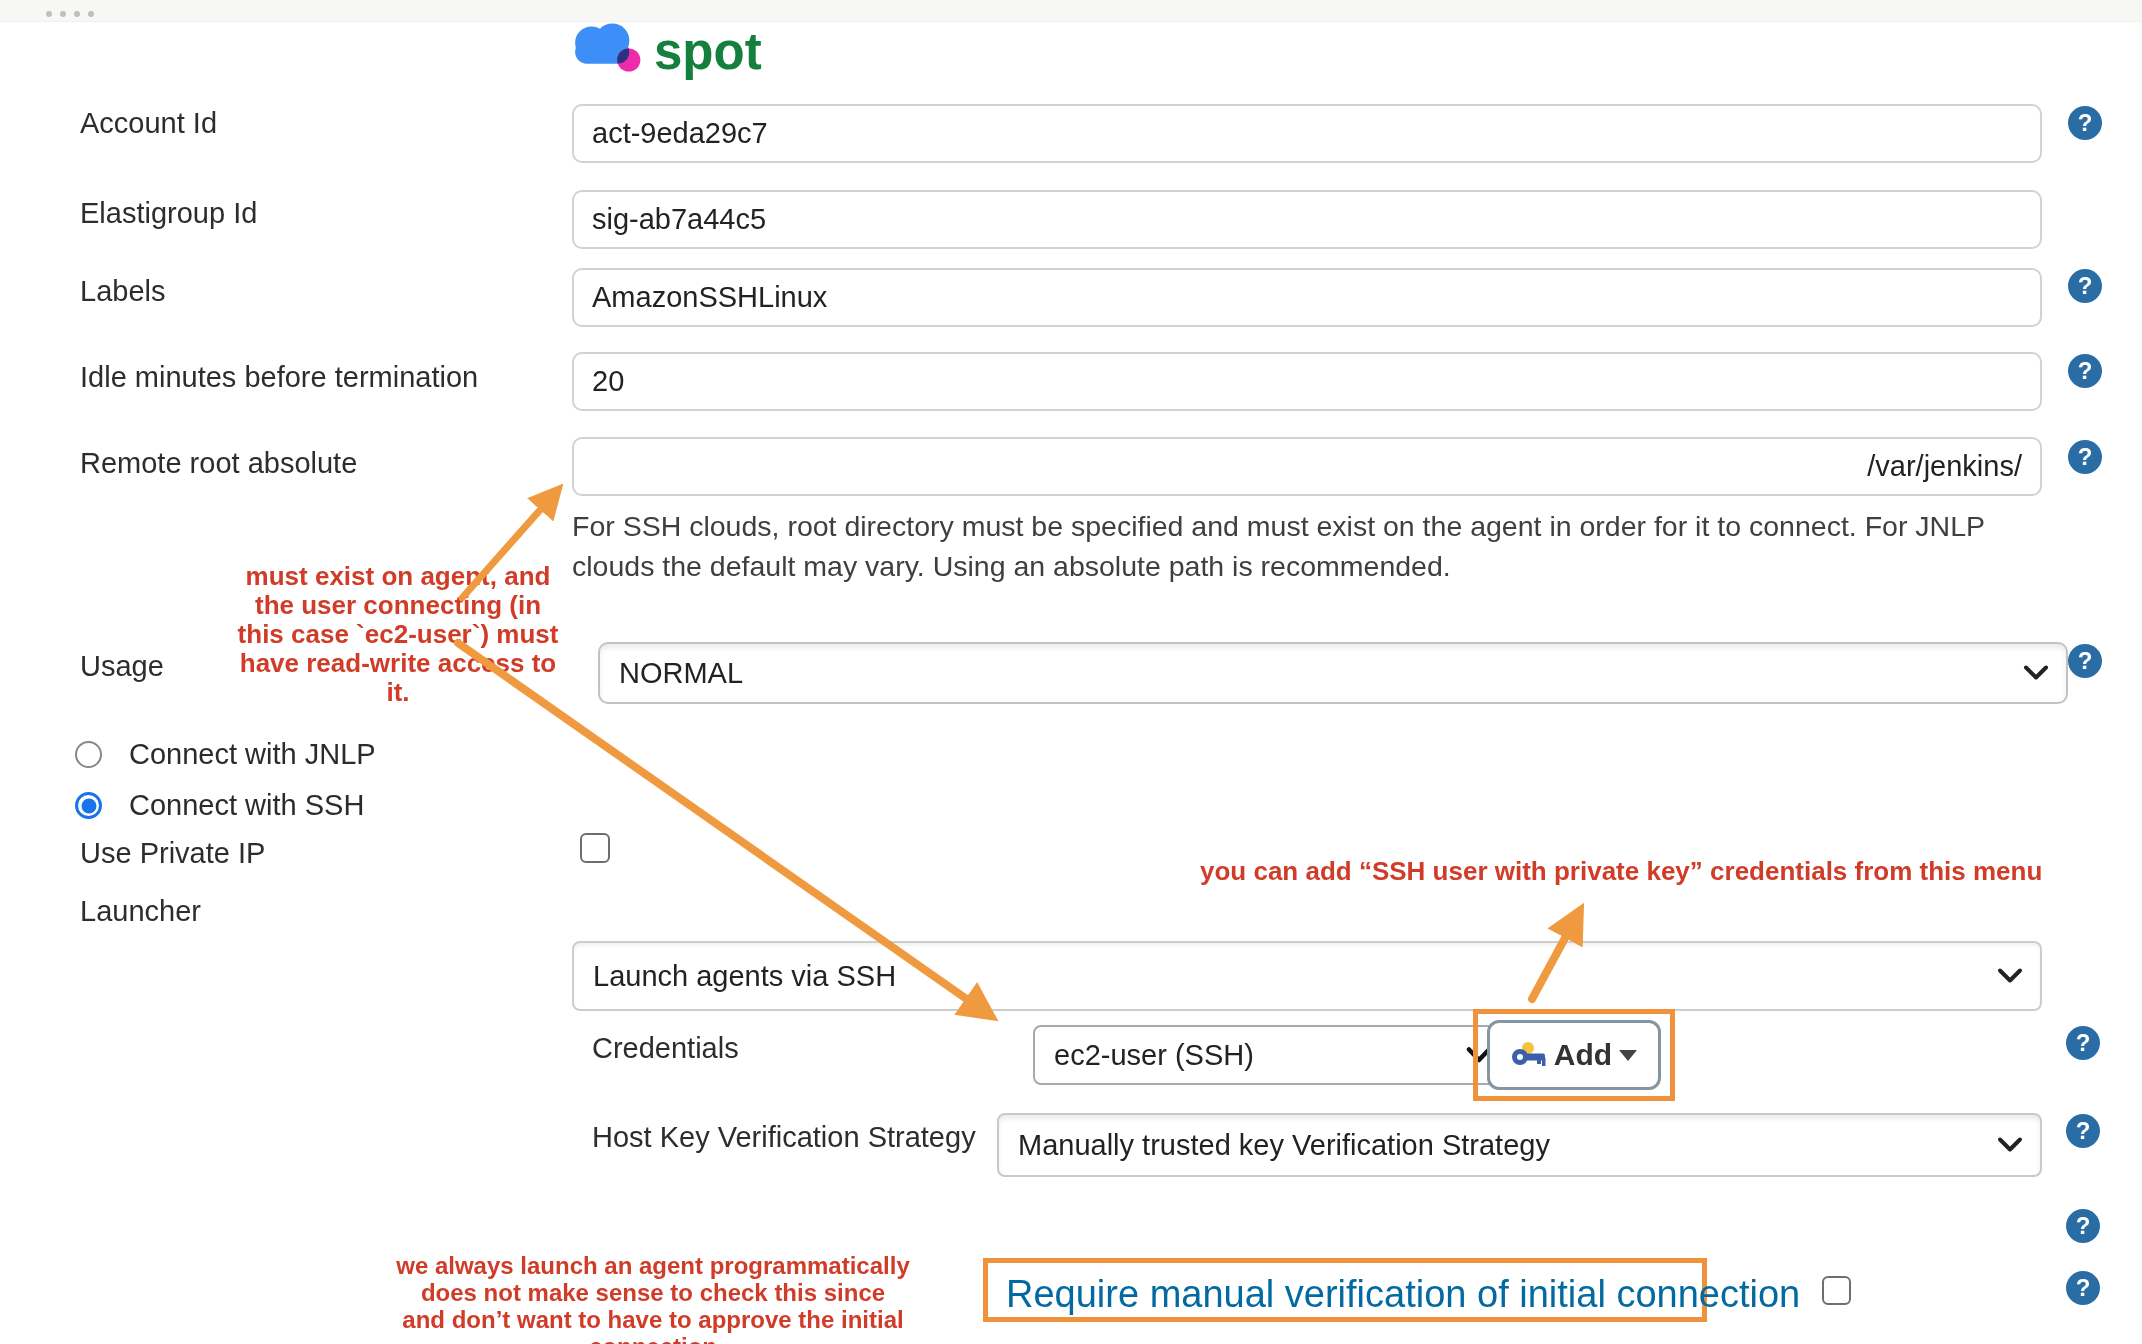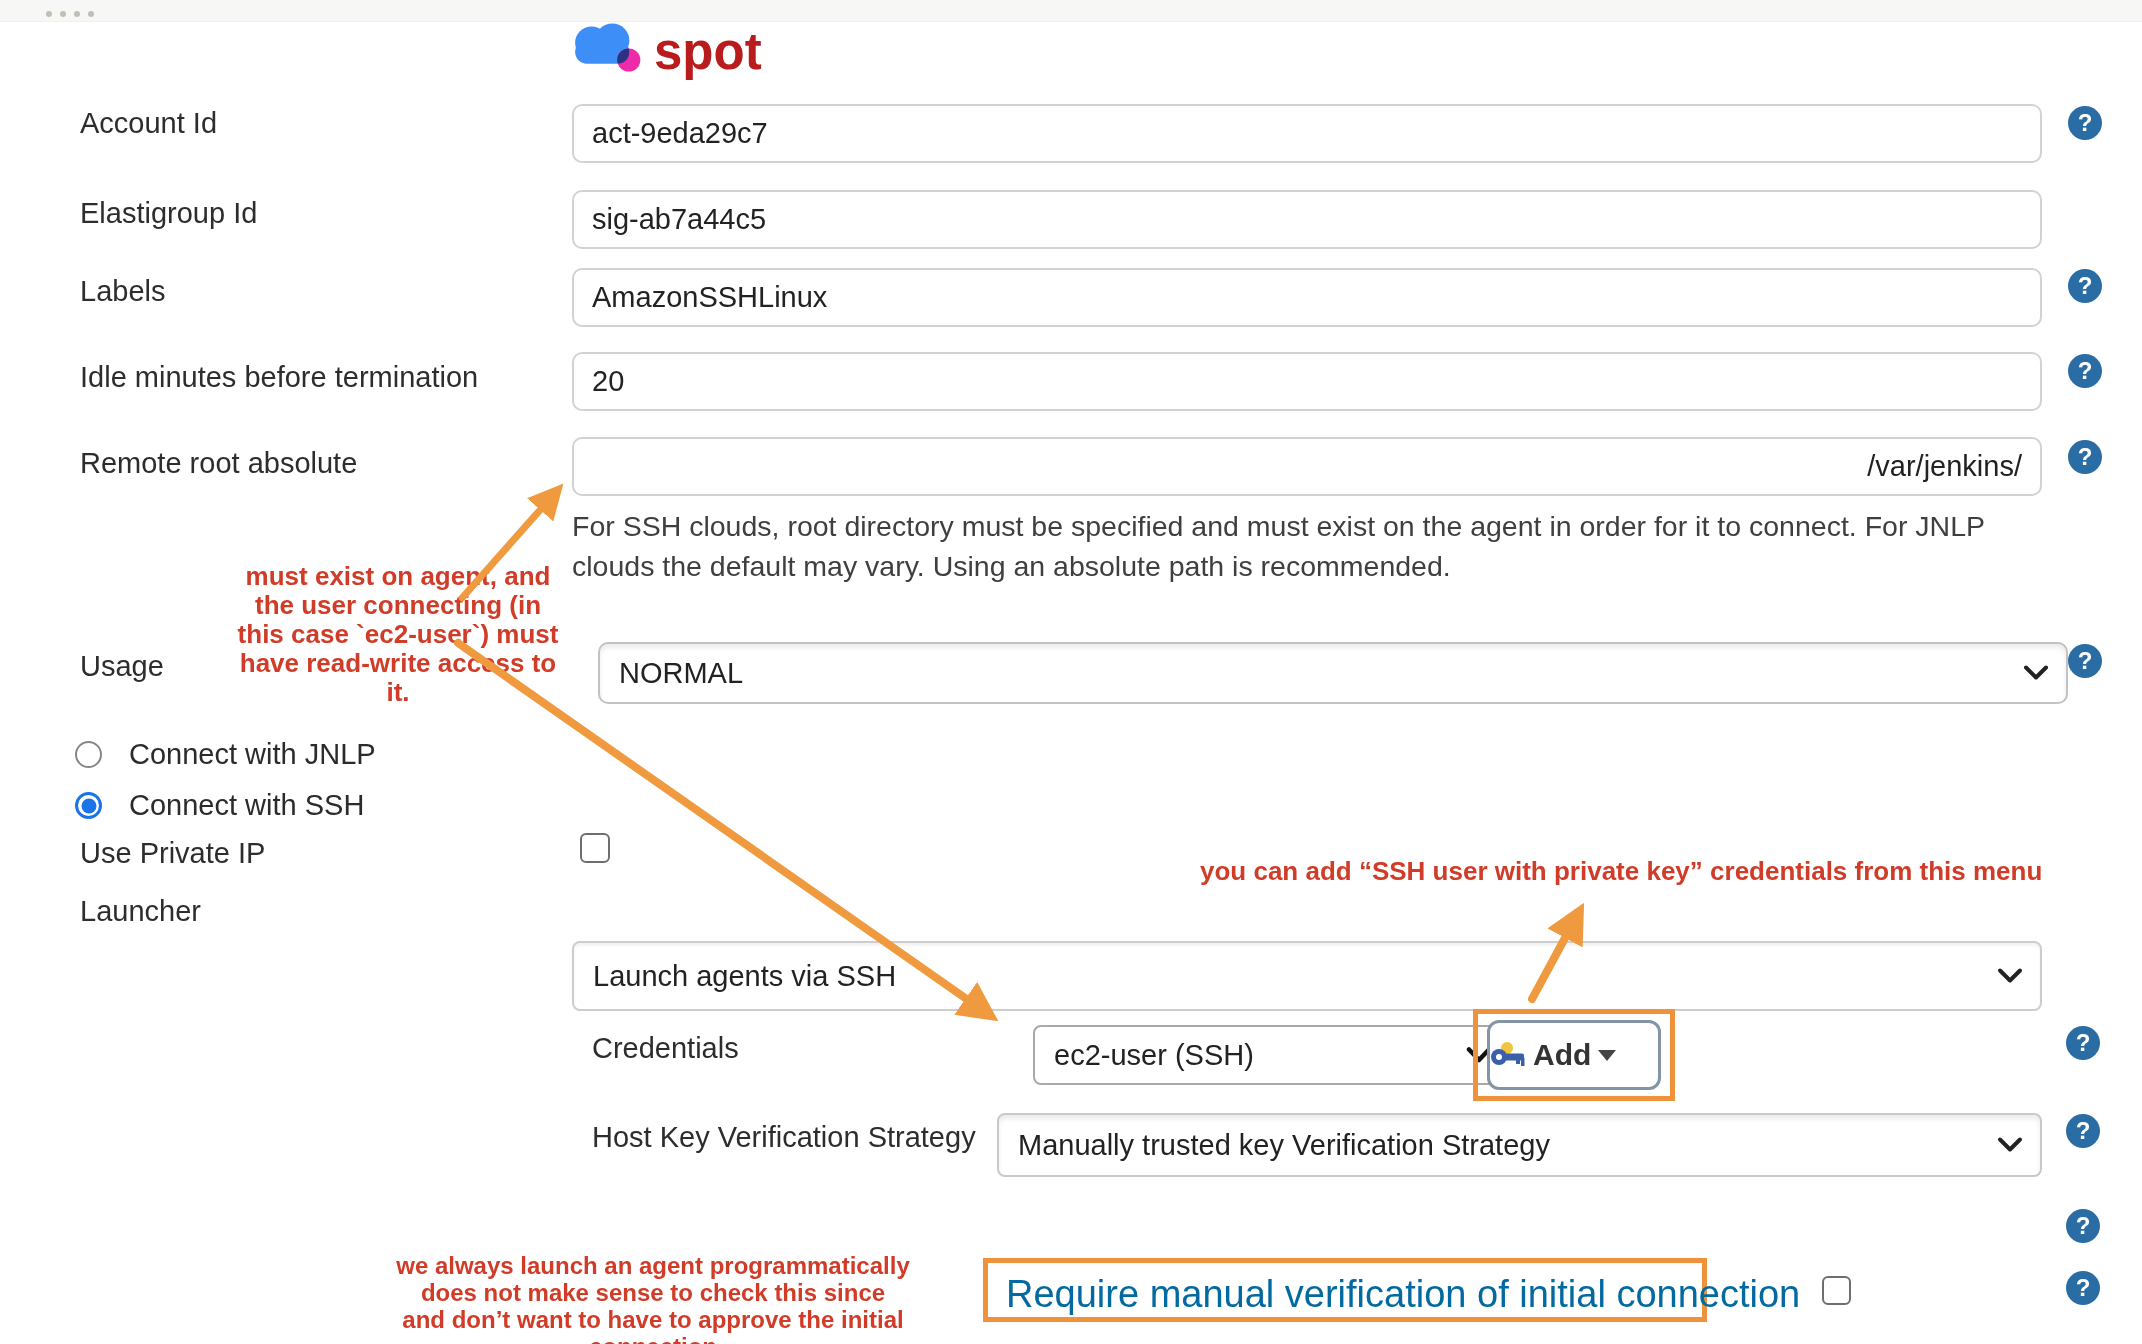--- a/index.html
+++ b/index.html
@@ -7,21 +7,21 @@
   body { font-family:"Liberation Sans", sans-serif; }
   #app { position:relative; width:2142px; height:1344px; background:#fff; overflow:hidden; }
 
   
   .topbar { position:absolute; left:0; top:0; width:2142px; height:22px; background:#f7f7f6; border-bottom:1px solid #f0f0ee; }
   .grip { position:absolute; left:46px; top:11px; width:6px; height:6px; border-radius:50%; background:#c3beb6;
           box-shadow:14px 0 0 #c3beb6, 28px 0 0 #c3beb6, 42px 0 0 #c3beb6; }
 
   
   .logo { position:absolute; left:566px; top:16px; height:66px; display:flex; align-items:center; }
-  .logo-word { font-size:51px; font-weight:bold; color:#b91c1c; letter-spacing:0px; margin-left:10px; position:relative; top:2px; }
+  .logo-word { font-size:51px; font-weight:bold; color:#15803d; letter-spacing:0px; margin-left:10px; position:relative; top:2px; }
 
   
   .flabel { position:absolute; left:80px; font-size:29px; color:#2d2d2d; line-height:34px; white-space:nowrap; }
   .sublabel { left:592px; }
 
   
   .tinput { position:absolute; left:572px; width:1470px; height:59px; border:2px solid #d2d2d2; border-radius:10px;
             font-family:"Liberation Sans", sans-serif; font-size:29px; color:#222; padding:0 18px; background:#fff; outline:none; }
 
   
@@ -51,21 +51,21 @@
   
   .note { position:absolute; color:#d03c28; font-weight:bold; }
   .note-1 { left:228px; top:562px; width:340px; text-align:center; font-size:26px; line-height:29px; }
   .note-2 { left:1200px; top:856px; width:748px; text-align:right; font-size:26px; white-space:nowrap; }
   .note-3 { left:345px; top:1252px; width:616px; text-align:center; font-size:24px; line-height:27px; }
 
   
   .hl-box { position:absolute; border:5px solid #f0923b; background:transparent; }
   .add-outer { left:1473px; top:1009px; width:202px; height:92px; display:flex; align-items:center; justify-content:center; }
   .add-btn { width:174px; height:70px; background:#fff; border:3px solid #8496a3; border-radius:12px; display:flex;
-             align-items:center; justify-content:flex-start; gap:7px; cursor:pointer; }
+             align-items:center; justify-content:center; gap:7px; cursor:pointer; }
   .add-btn .add-label { font-size:30px; font-weight:bold; color:#333; }
   .caret-down { width:0; height:0; border-left:9px solid transparent; border-right:9px solid transparent; border-top:11px solid #444; }
 
   .require-box { left:983px; top:1258px; width:724px; height:64px; display:flex; align-items:center; background:#fff; padding:0 18px; }
   .require-box .req-label { font-size:38px; color:#0369a1; white-space:nowrap;margin-top:8px; }
   .require-box .checkbox { position:relative; margin-left:22px; width:29px; height:29px; flex:0 0 auto; }
 
   
   .arrows { position:absolute; left:0; top:0; pointer-events:none; }
 

